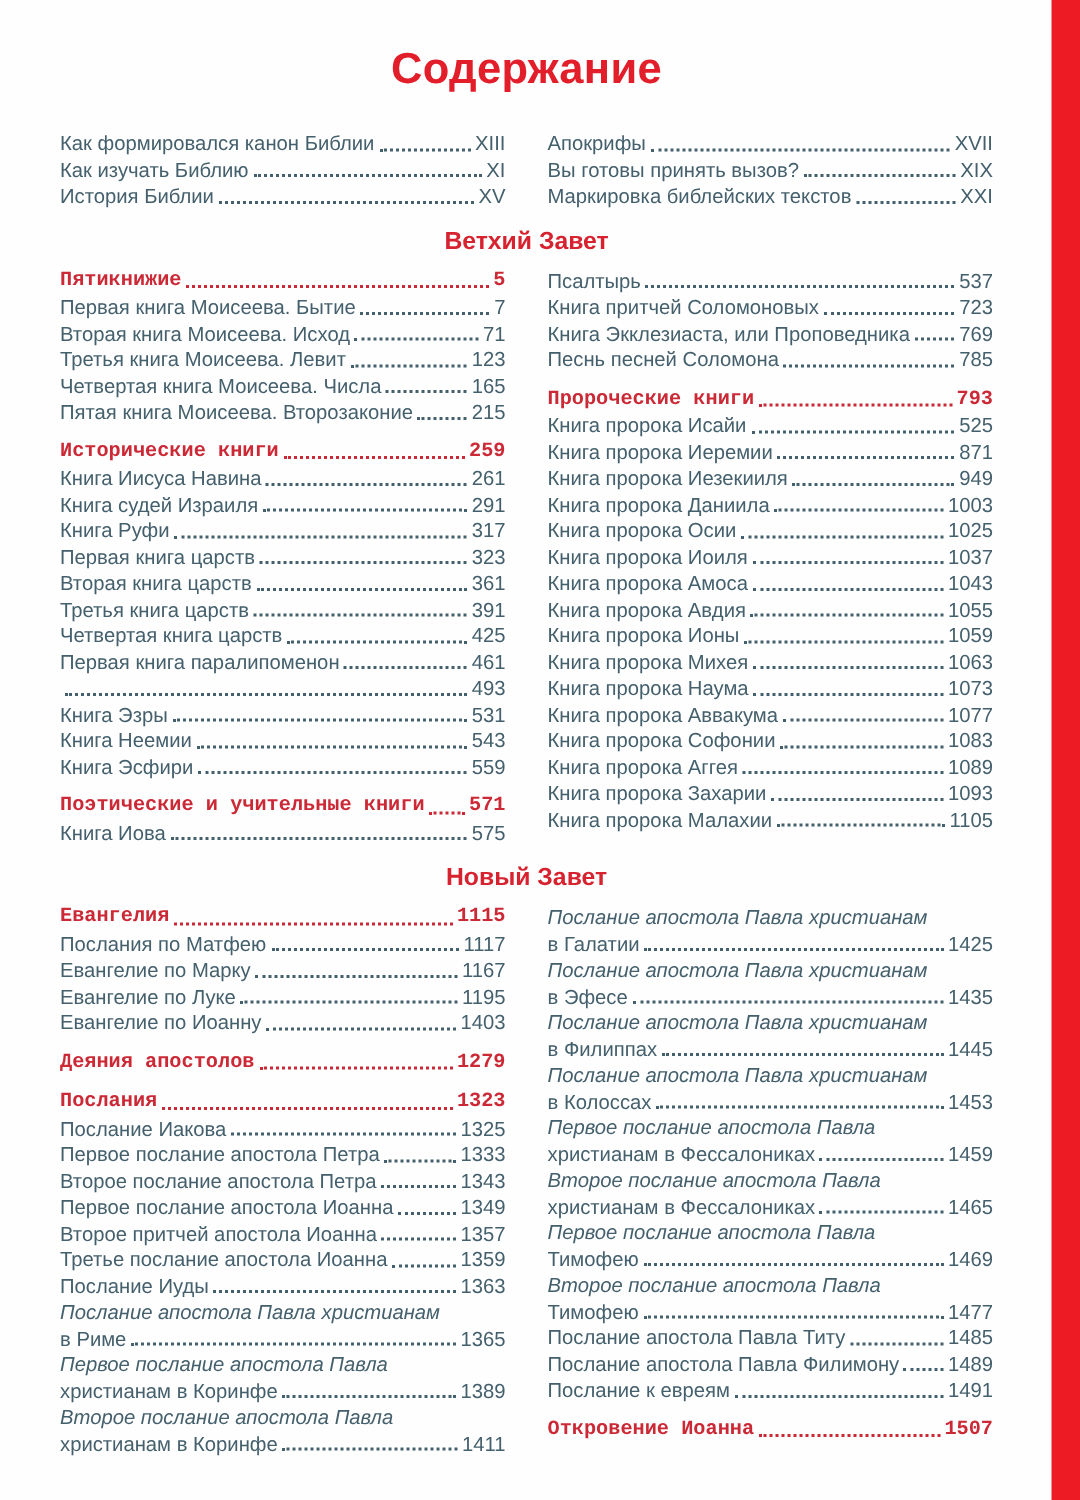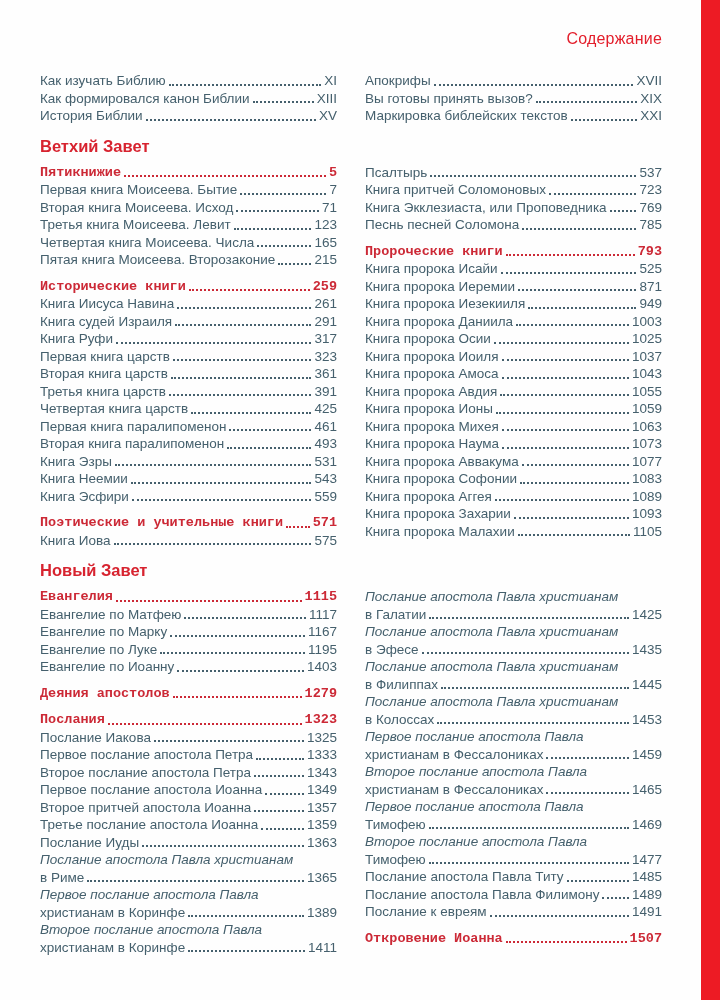--- a/index.html
+++ b/index.html
@@ -4,24 +4,24 @@
 <style>
   html,body{margin:0;padding:0;}
   body{
     width:720px;height:1000px;background:#ffffff;
     font-family:"Liberation Sans","DejaVu Sans",sans-serif;
     color:#45606d;overflow:hidden;
   }
   .page{position:relative;box-sizing:border-box;width:720px;height:1000px;
     padding:24px 58px 10px 40px;background:#fefefe;}
   .red-band{position:absolute;top:0;right:0;width:19px;height:1000px;background:#ed1b24;}
-  .title{margin:6px 0 24px;text-align:right;font-size:16px;font-weight:400;color:#e31e2b;letter-spacing:.2px;}
+  .title{margin:6px 0 24px;text-align:center;font-size:29px;font-weight:700;color:#e31e2b;letter-spacing:.2px;}
   .two-col{display:flex;gap:28px;}
   .col{flex:1;min-width:0;font-size:13.5px;line-height:17.5px;}
-  .section-title{margin:12px 0 8px;text-align:left;font-size:16.5px;font-weight:700;color:#d7232f;}
+  .section-title{margin:12px 0 8px;text-align:center;font-size:16.5px;font-weight:700;color:#d7232f;}
   .group{margin-bottom:9px;}
   .group:last-child{margin-bottom:0;}
   .row{display:flex;align-items:baseline;}
   .row .label{flex:0 1 auto;}
   .row .dots{flex:1 1 10px;min-width:8px;margin:0 3px;border-bottom:2px dotted currentColor;align-self:flex-end;transform:translateY(-4px);}
   .row .pg{flex:0 0 auto;}
   .cont-line{display:block;font-style:italic;}
   .heading{color:#cc2936;font-weight:700;font-family:Liberation Mono, monospace;}
   .heading .pg{font-weight:700;}
   .intro{margin-bottom:4px;}
@@ -32,30 +32,30 @@
 <div class="page">
   <div class="red-band"></div>
 
   <h1 class="title">Содержание</h1>
 
   <div class="two-col intro">
     <div class="col" id="intro-left">
         <div class="group">
           <div class="entry">
             <div class="row">
+              <span class="label">Как формировался канон Библии</span>
+              <span class="dots"></span>
+              <span class="pg">XIII</span>
+            </div>
+          </div>
+          <div class="entry">
+            <div class="row">
               <span class="label">Как изучать Библию</span>
               <span class="dots"></span>
               <span class="pg">XI</span>
-            </div>
-          </div>
-          <div class="entry">
-            <div class="row">
-              <span class="label">Как формировался канон Библии</span>
-              <span class="dots"></span>
-              <span class="pg">XIII</span>
             </div>
           </div>
           <div class="entry">
             <div class="row">
               <span class="label">История Библии</span>
               <span class="dots"></span>
               <span class="pg">XV</span>
             </div>
           </div>
         </div>
@@ -194,21 +194,20 @@
             </div>
             <div class="entry">
               <div class="row">
                 <span class="label">Первая книга паралипоменон</span>
                 <span class="dots"></span>
                 <span class="pg">461</span>
               </div>
             </div>
             <div class="entry">
               <div class="row">
-                <span class="label">Вторая книга паралипоменон</span>
                 <span class="dots"></span>
                 <span class="pg">493</span>
               </div>
             </div>
             <div class="entry">
               <div class="row">
                 <span class="label">Книга Эзры</span>
                 <span class="dots"></span>
                 <span class="pg">531</span>
               </div>
@@ -408,21 +407,21 @@
           <div class="group">
             <div class="entry heading">
               <div class="row">
                 <span class="label">Евангелия</span>
                 <span class="dots"></span>
                 <span class="pg">1115</span>
               </div>
             </div>
             <div class="entry">
               <div class="row">
-                <span class="label">Евангелие по Матфею</span>
+                <span class="label">Послания по Матфею</span>
                 <span class="dots"></span>
                 <span class="pg">1117</span>
               </div>
             </div>
             <div class="entry">
               <div class="row">
                 <span class="label">Евангелие по Марку</span>
                 <span class="dots"></span>
                 <span class="pg">1167</span>
               </div>

